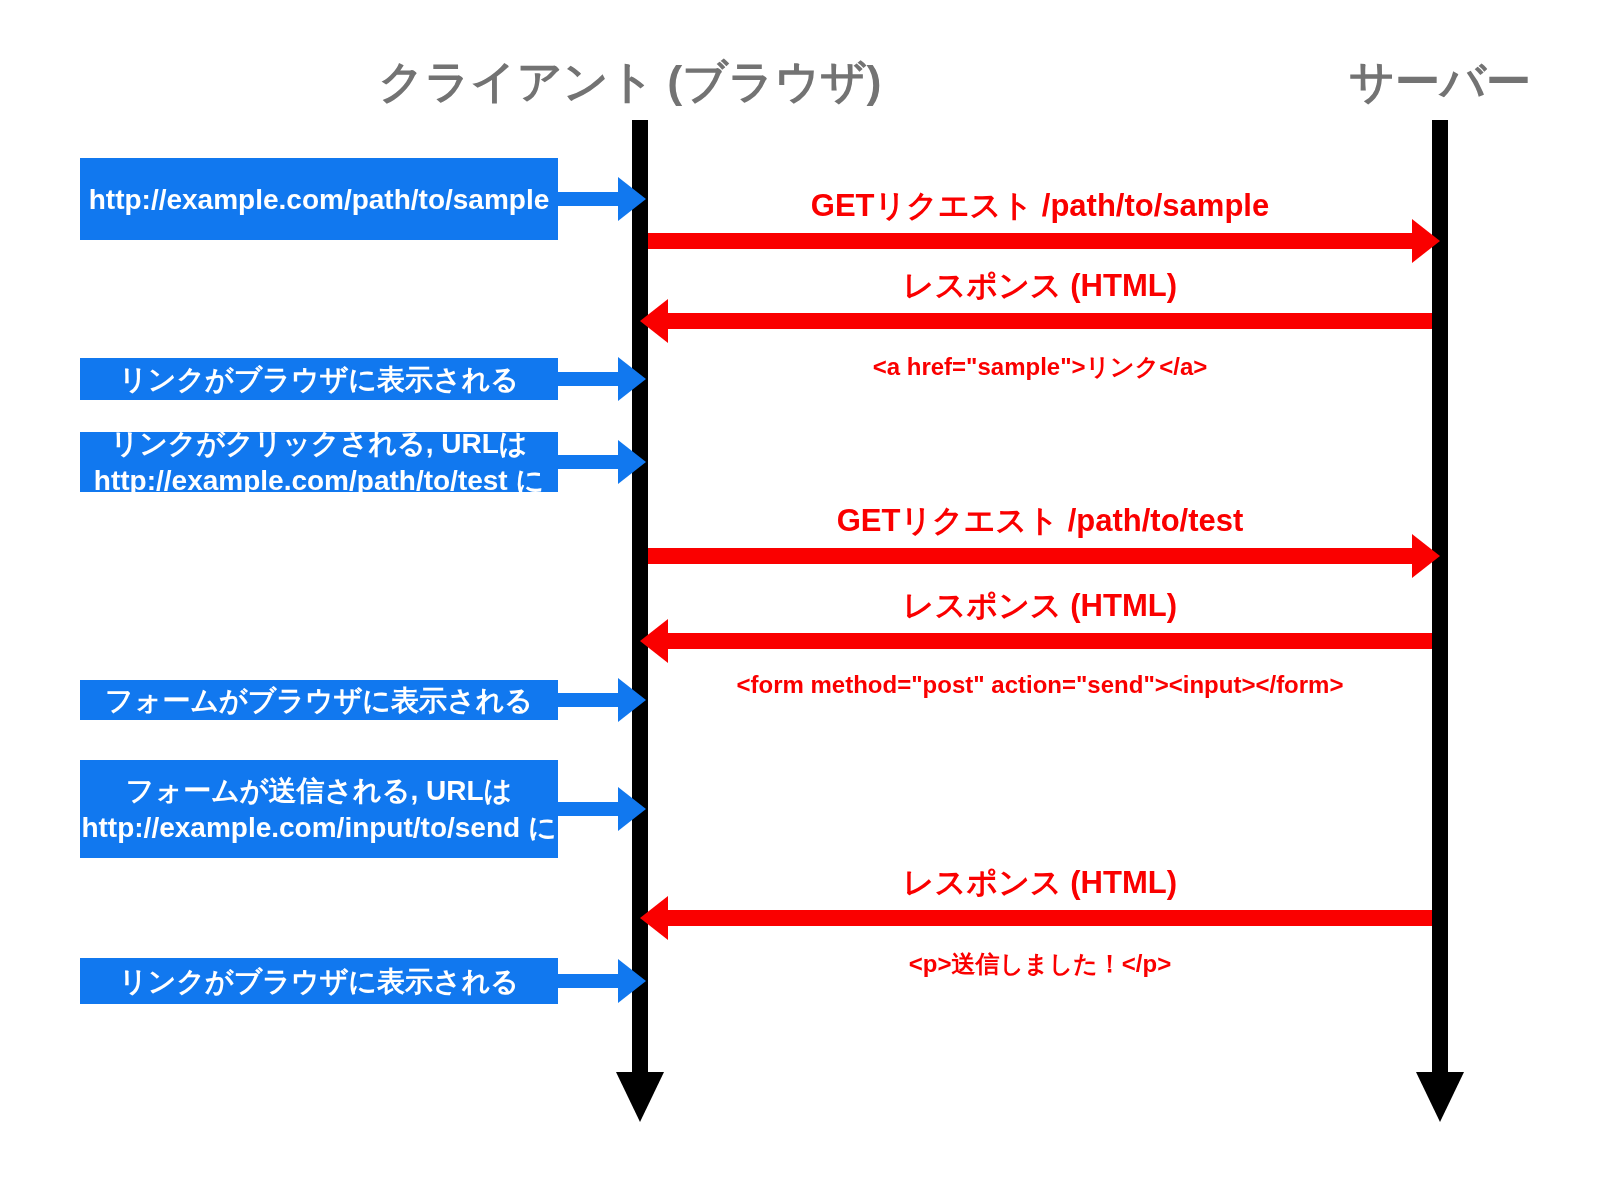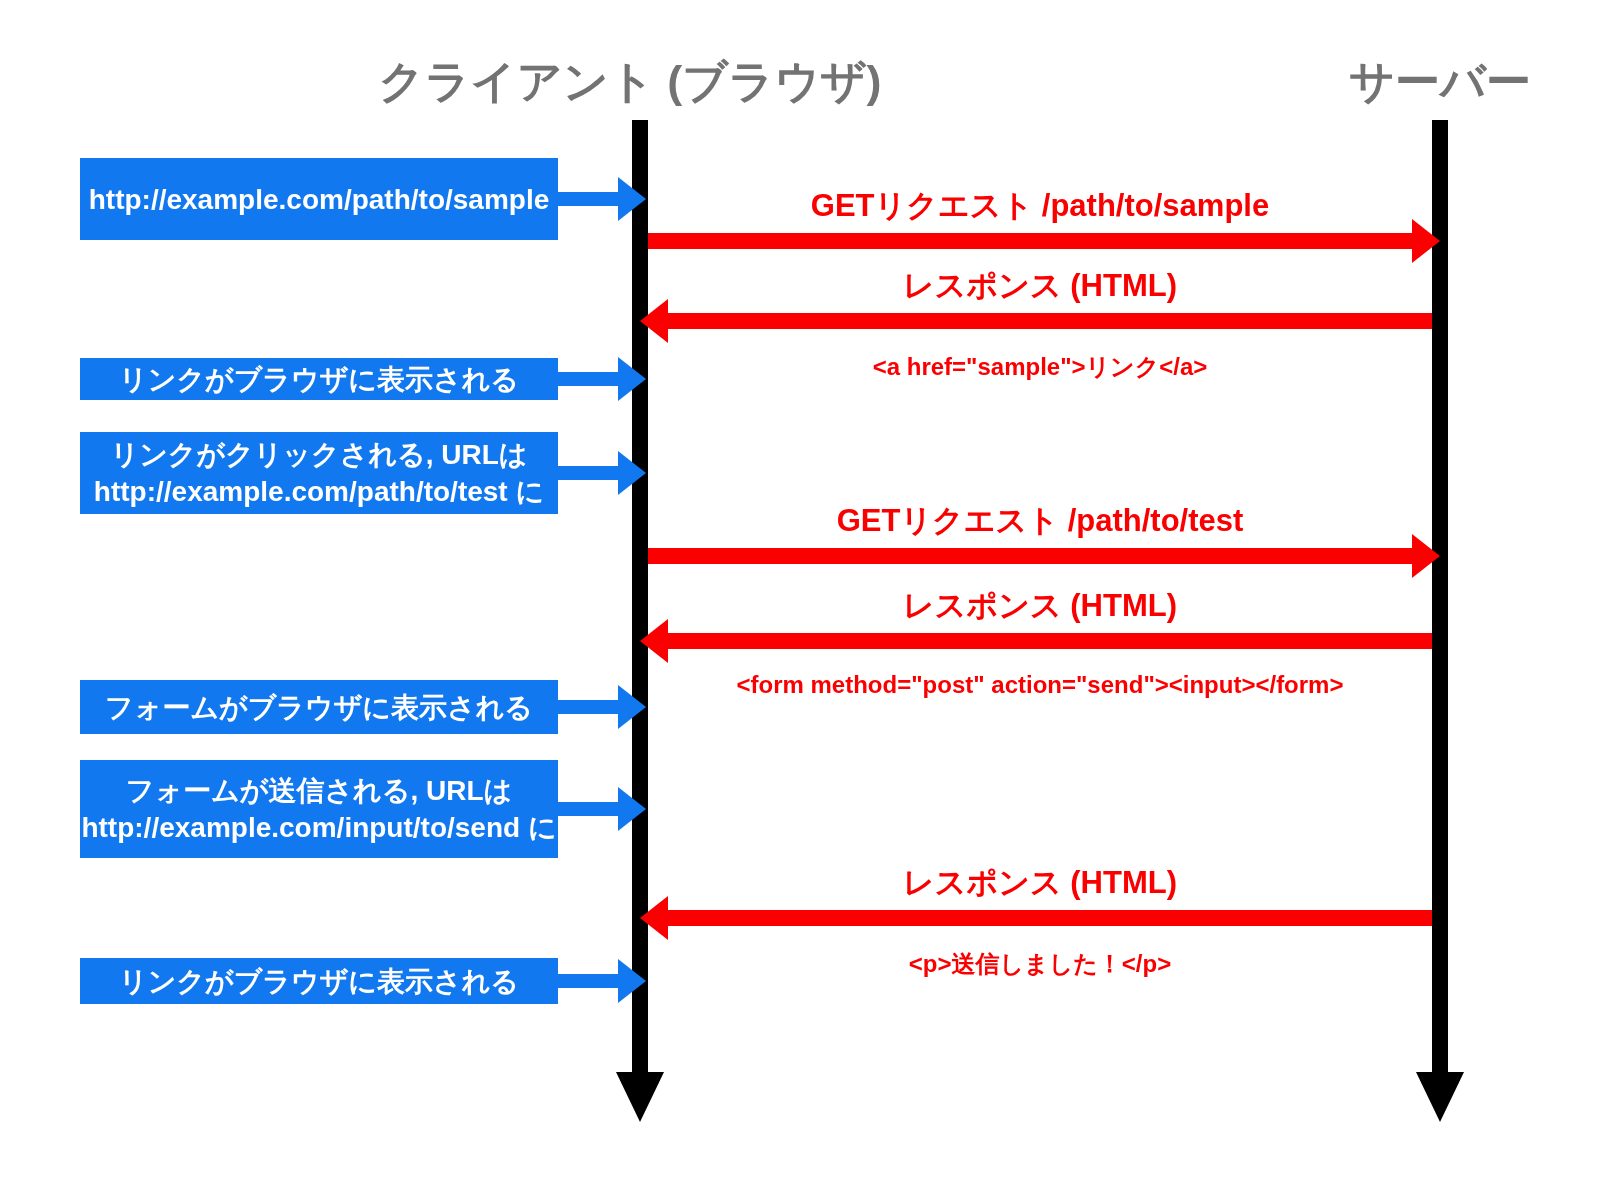--- a/index.html
+++ b/index.html
@@ -122,32 +122,32 @@
     <div class="event-box">
       <div class="event-line">リンクがブラウザに表示される</div>
       <div class="event-line"></div>
     </div>
     <div class="blue-arrow">
       <div class="shaft"></div>
       <div class="head"></div>
     </div>
   </div>
 
-  <div class="event" style="top:432px;height:82px">
+  <div class="event" style="top:432px;height:60px">
     <div class="event-box">
       <div class="event-line">リンクがクリックされる, URLは</div>
       <div class="event-line">http://example.com/path/to/test に</div>
     </div>
     <div class="blue-arrow">
       <div class="shaft"></div>
       <div class="head"></div>
     </div>
   </div>
 
-  <div class="event" style="top:680px;height:54px">
+  <div class="event" style="top:680px;height:40px">
     <div class="event-box">
       <div class="event-line">フォームがブラウザに表示される</div>
       <div class="event-line"></div>
     </div>
     <div class="blue-arrow">
       <div class="shaft"></div>
       <div class="head"></div>
     </div>
   </div>
 

